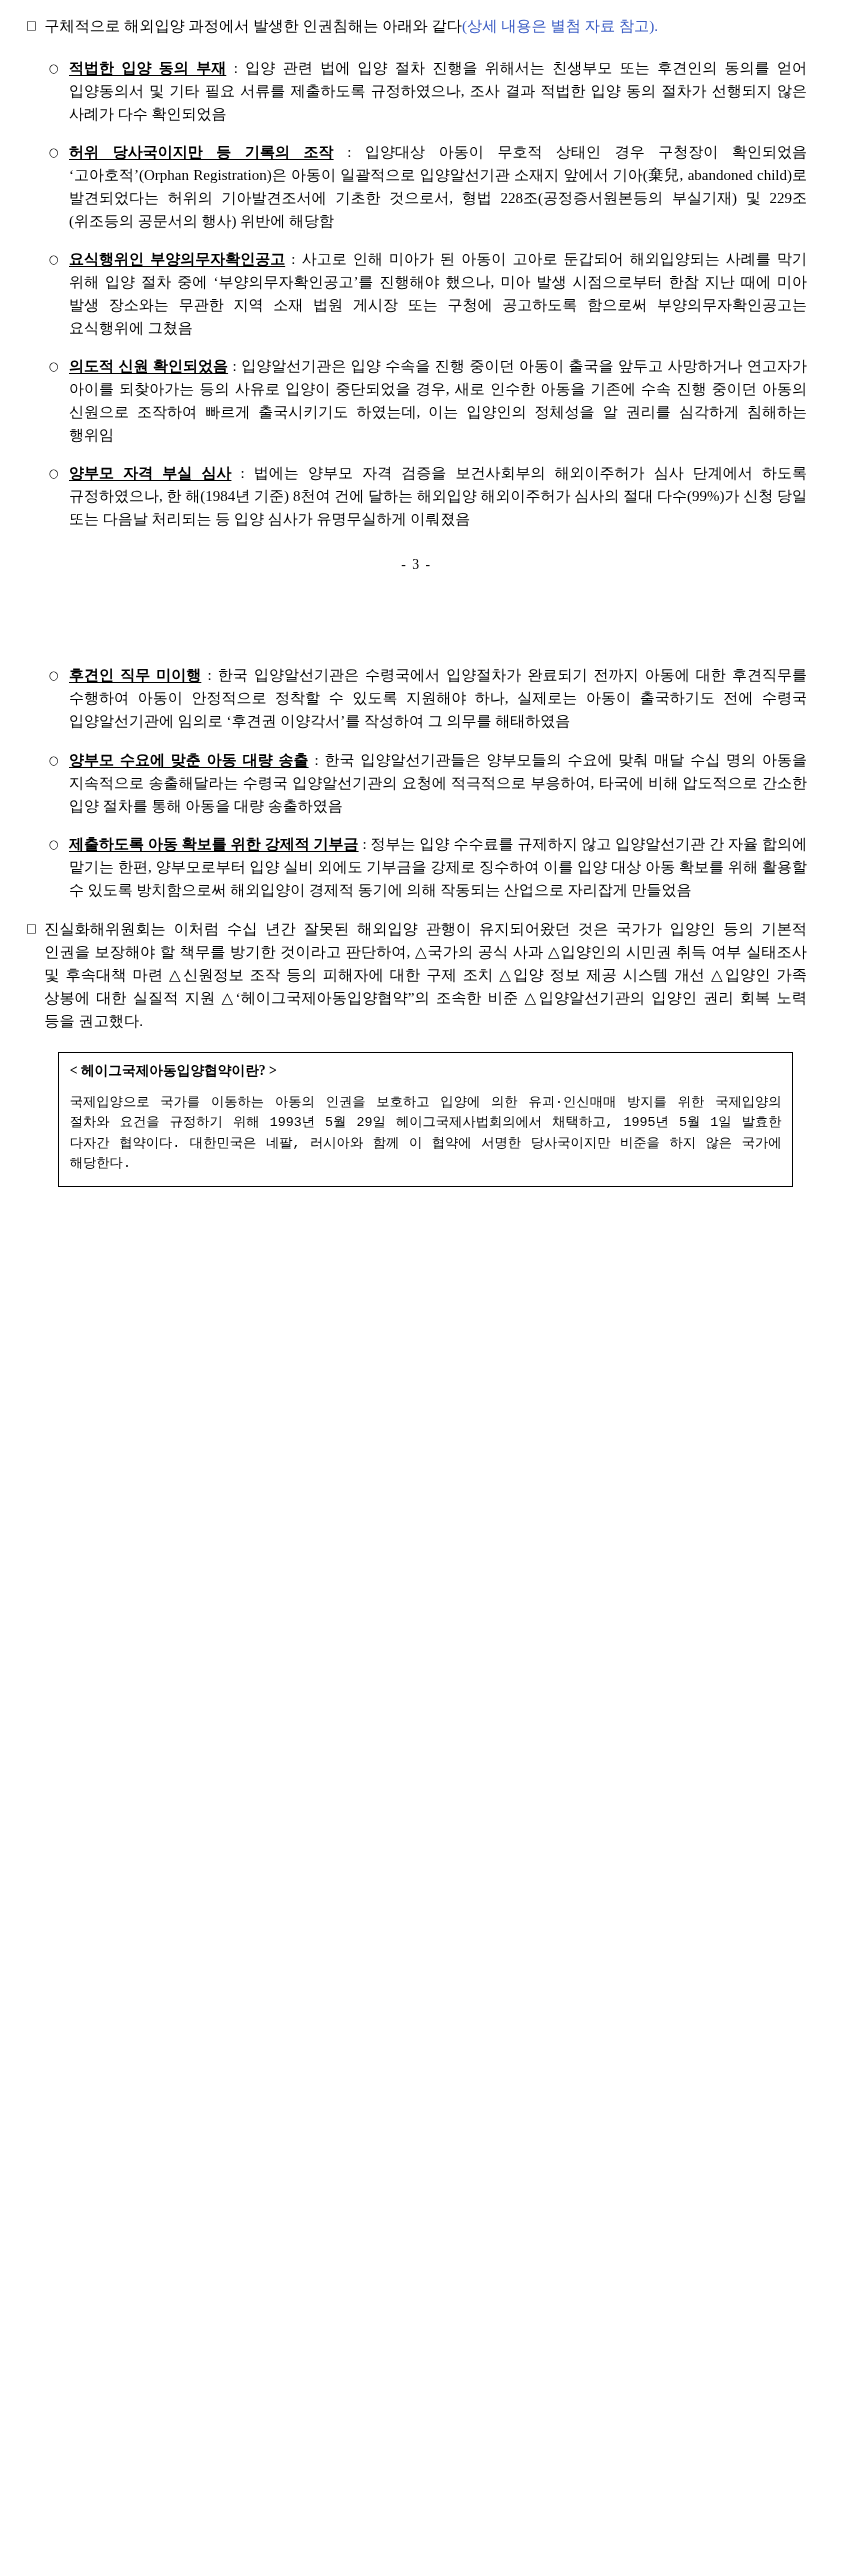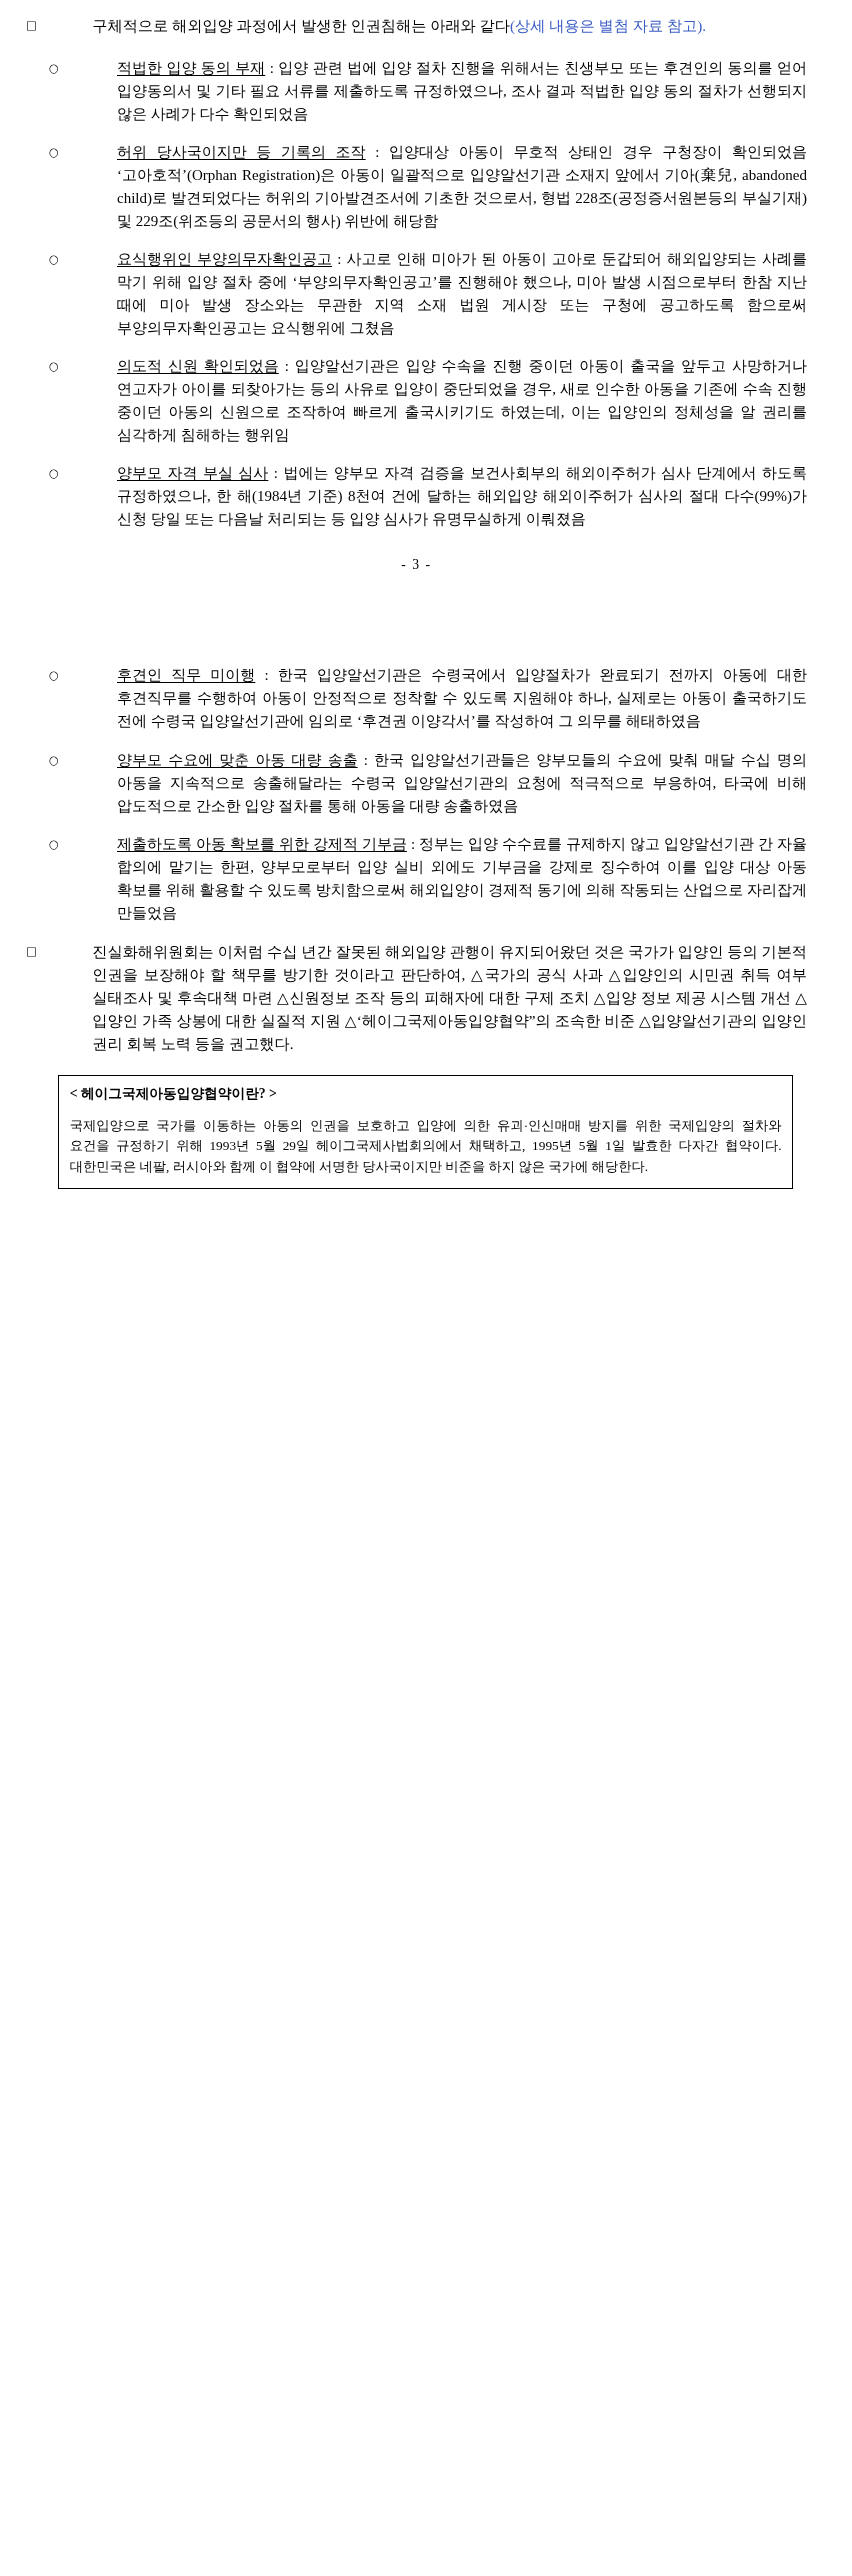--- a/index.html
+++ b/index.html
@@ -32,39 +32,38 @@
     text-align: left;
     color: #000;
   }
   .body-text {
     flex: 1 1 auto;
     font-size: 15px;
     line-height: 23px;
     text-align: justify;
     text-justify: inter-character;
     word-break: keep-all;
-    margin-left: 48px;
   }
   
   .lvl1 {
     margin-bottom: 20px;
   }
   .lvl1 .body-text {
     font-size: 15.2px;
   }
   
   .lvl2 {
     margin-left: 23px;
     margin-bottom: 15.2px;
   }
   .lvl2 .marker {
     width: 20px;
   }
   .term {
-    font-weight: normal;
+    font-weight: bold;
     text-decoration: underline;
     text-underline-offset: 2.3px;
   }
   .blue {
     color: #3b5cc4;
   }
   
   .page-number {
     text-align: center;
     font-size: 13.7px;
@@ -87,20 +86,21 @@
     font-weight: bold;
     margin: 0 0 12px 0;
     line-height: 20px;
   }
   .note-body {
     font-size: 13.3px;
     line-height: 20.6px;
     text-align: justify;
     text-justify: inter-character;
     word-break: keep-all;
+    font-family: Liberation Mono, monospace;
   }
 </style>
 </head>
 <body>
 
 <div class="page">
 
   <div class="block lvl1">
     <div class="marker">□</div>
     <div class="body-text">

